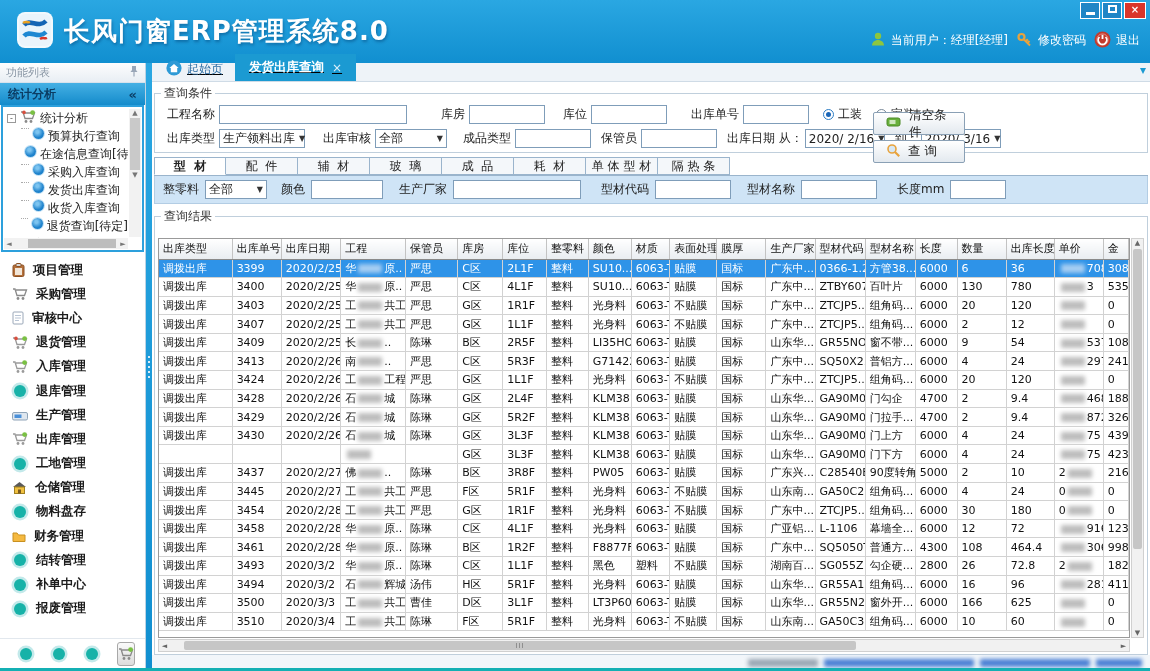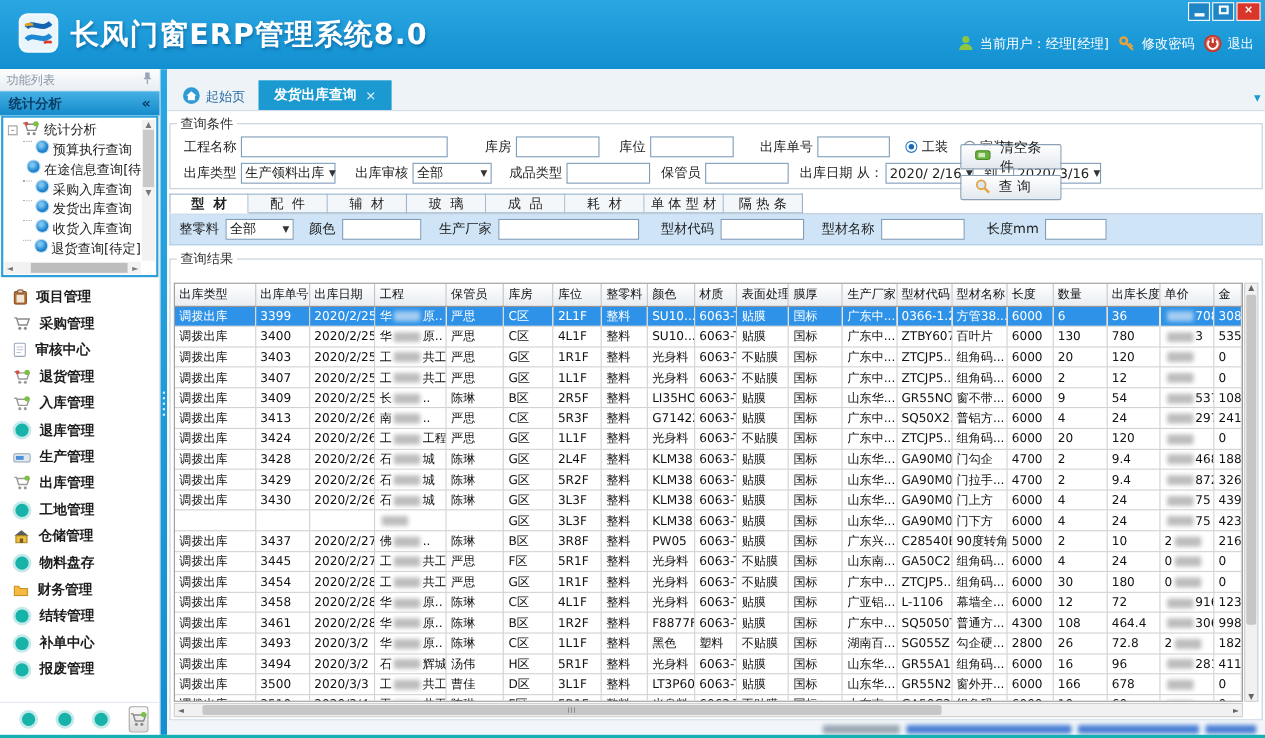--- a/index.html
+++ b/index.html
@@ -45,21 +45,21 @@
   .cart-btn{width:28px;height:24px;border:1px solid #a8a8a8;border-radius:3px;background:linear-gradient(#fafafa,#dcdcdc);display:flex;align-items:center;justify-content:center;cursor:pointer;}
   .chev-more{margin-left:2px;font-size:11px;color:#444;line-height:8px;text-align:center;cursor:pointer;}
   .chev-more .tiny{font-size:7px;display:block;}
 
   
   .splitter{position:absolute;top:63px;left:146px;width:6px;bottom:3px;background:linear-gradient(#2aa7e2,#118fd0);}
   .splitter i{position:absolute;top:50%;left:2px;width:2px;height:2px;background:#d7ecf8;box-shadow:0 5px 0 #d7ecf8,0 10px 0 #d7ecf8,0 -5px 0 #d7ecf8,0 -10px 0 #d7ecf8;}
 
   
   .main{position:absolute;top:63px;left:152px;right:0;bottom:3px;display:flex;flex-direction:column;background:#fff;}
-  .tabbar{height:38px;background:#eef3f8;display:flex;align-items:flex-end;padding-left:2px;position:relative;border-bottom:1px solid #cfdbe6;}
+  .tabbar{height:19px;background:#eef3f8;display:flex;align-items:flex-end;padding-left:2px;position:relative;border-bottom:1px solid #cfdbe6;text-decoration:underline;}
   .tab-home{display:flex;align-items:center;gap:5px;font-size:12px;color:#2d6da3;padding:0 12px;height:24px;cursor:pointer;}
   .tab-active{display:flex;align-items:center;gap:8px;background:#1b9ad2;color:#fff;font-size:12.5px;font-weight:bold;height:27px;padding:0 14px;cursor:pointer;}
   .tab-active .x{font-weight:normal;font-size:12px;color:#dff0fa;cursor:pointer;}
   .tab-arrow{position:absolute;right:4px;bottom:4px;color:#1b9ad2;font-size:12px;cursor:pointer;}
 
   .content{flex:1;display:flex;flex-direction:column;padding:3px 2px 0 2px;overflow:hidden;}
   fieldset{border:1px solid #c0cfdc;margin:0;padding:0;}
   legend{font-size:12px;color:#333;margin-left:6px;padding:0 3px;}
 
   
@@ -898,21 +898,21 @@
                   <td>整料</td>
                   <td>LT3P60</td>
                   <td>6063-T5</td>
                   <td>贴膜</td>
                   <td>国标</td>
                   <td>山东华...</td>
                   <td>GR55N26</td>
                   <td>窗外开...</td>
                   <td>6000</td>
                   <td>166</td>
-                  <td>678</td>
+                  <td>625</td>
                   <td><span class="blur-block"></span></td>
                   <td>0</td>
                 </tr>
                 <tr>
                   <td>调拨出库</td>
                   <td>3510</td>
                   <td>2020/3/4</td>
                   <td>工<span class="blur-block"></span>共工程</td>
                   <td>陈琳</td>
                   <td>F区</td>

